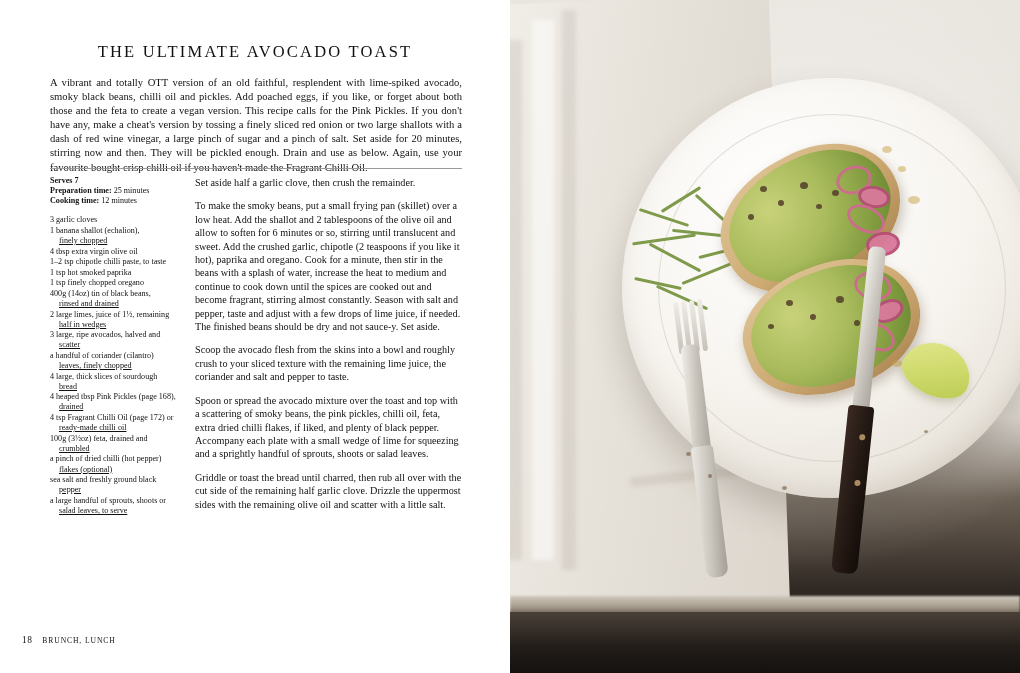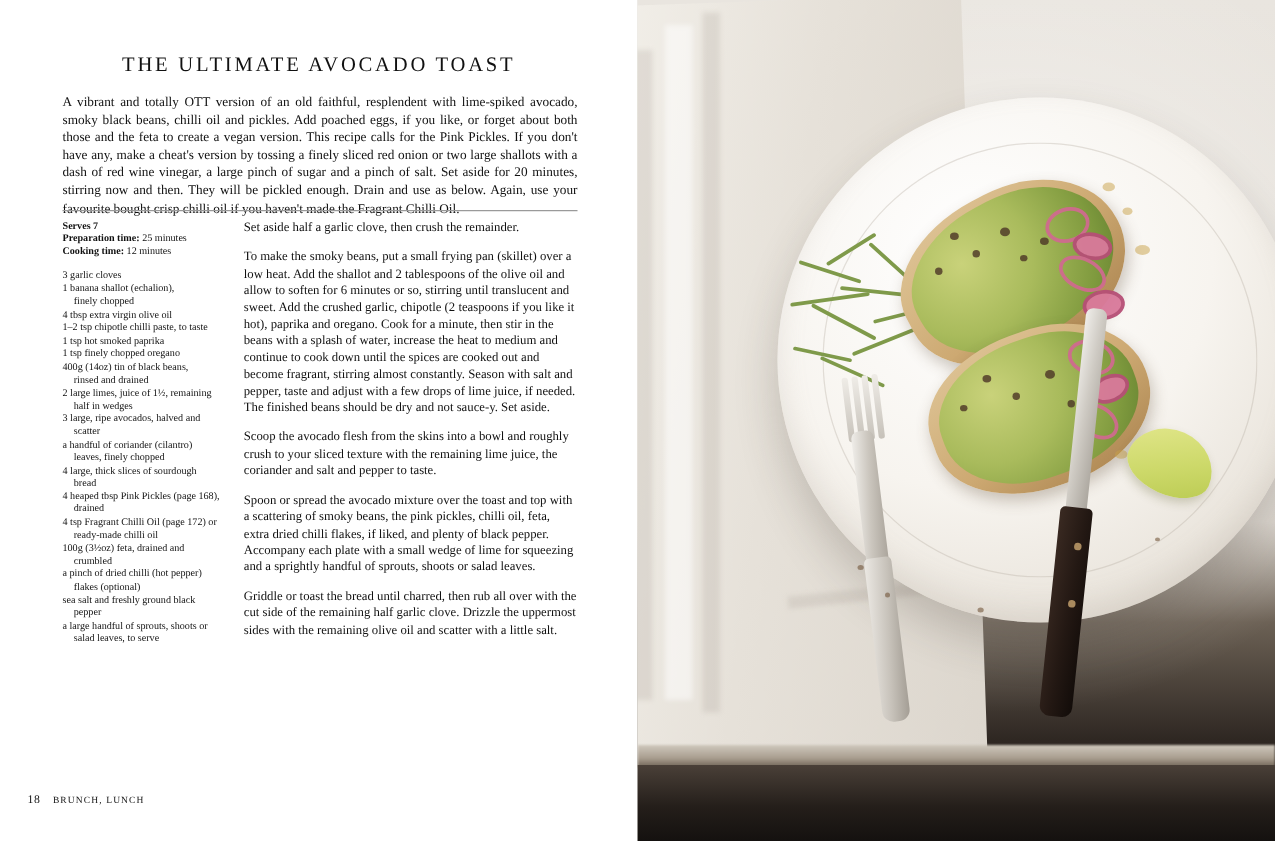--- a/index.html
+++ b/index.html
@@ -85,20 +85,21 @@
     list-style: none;
   }
   .ingredients li {
     margin: 0 0 0.5px 0;
     padding: 0;
     text-indent: 0;
   }
   .ingredients li .cont {
     display: block;
     padding-left: 9px;
+    text-decoration: underline;
   }
   .col-right {
     position: absolute;
     left: 190px;
     top: 176px;
     width: 272px;
     font-size: 10.2px;
     line-height: 13.4px;
     color: #111;
   }

